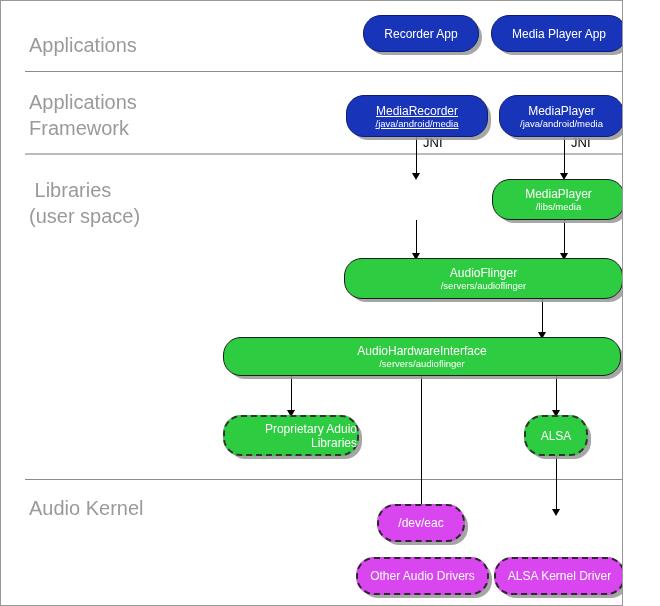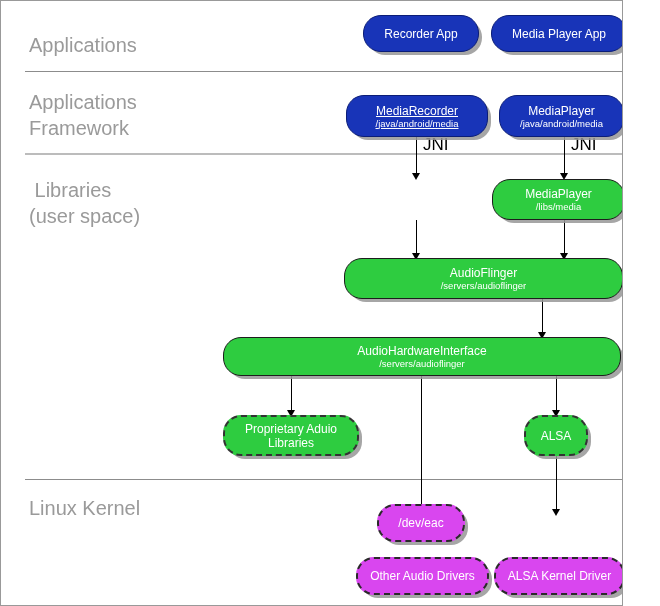--- a/index.html
+++ b/index.html
@@ -89,40 +89,40 @@
     position: absolute;
     width: 0;
     height: 0;
     border-left: 4px solid transparent;
     border-right: 4px solid transparent;
     border-top: 7px solid #000000;
     z-index: 2;
   }
   .conn-label {
     position: absolute;
-    font-size: 17px;
+    font-size: 13px;
     color: #000000;
     white-space: nowrap;
     z-index: 2;
   }
 </style>
 </head>
 <body>
 
 <div id="diagram">
 
   <div class="layer-label" style="left:28px; top:31px;">Applications</div>
 
   <div class="layer-label" style="left:28px; top:88px;">Applications
 Framework</div>
 
   <div class="layer-label" style="left:28px; top:176px;"> Libraries
 (user space)</div>
 
-  <div class="layer-label" style="left:28px; top:494px;">Linux Kernel</div>
+  <div class="layer-label" style="left:28px; top:494px;">Audio Kernel</div>
 
   <div class="divider" style="top:70px;"></div>
   <div class="divider light" style="top:152px;"></div>
   <div class="divider" style="top:478px;"></div>
 
   <div class="conn" style="left:415px; top:136px; height:41px;"></div>
   <div class="arrowhead" style="left:411px; top:172px;"></div>
   <div class="conn-label" style="left:422px; top:134px;">JNI</div>
 
   <div class="conn" style="left:563px; top:136px; height:41px;"></div>
@@ -177,21 +177,21 @@
   <div class="node green" style="left:343px; top:257px; width:279px; height:41px;">
     <div class="title">AudioFlinger</div>
     <div class="sub">/servers/audioflinger</div>
   </div>
 
   <div class="node green" style="left:222px; top:336px; width:398px; height:39px;">
     <div class="title">AudioHardwareInterface</div>
     <div class="sub">/servers/audioflinger</div>
   </div>
 
-  <div class="node green dashed" style="left:222px; top:414px; width:136px; height:41px;">
+  <div class="node green dashed" style="left:222px; top:414px; width:136px; height:41px;align-items:flex-end;">
     <div class="title">Proprietary Aduio</div>
     <div class="title">Libraries</div>
   </div>
 
   <div class="node green dashed" style="left:523px; top:414px; width:64px; height:41px;">
     <div class="title">ALSA</div>
   </div>
 
   <div class="node red" style="left:376px; top:503px; width:88px; height:38px;">
     <div class="title">/dev/eac</div>

